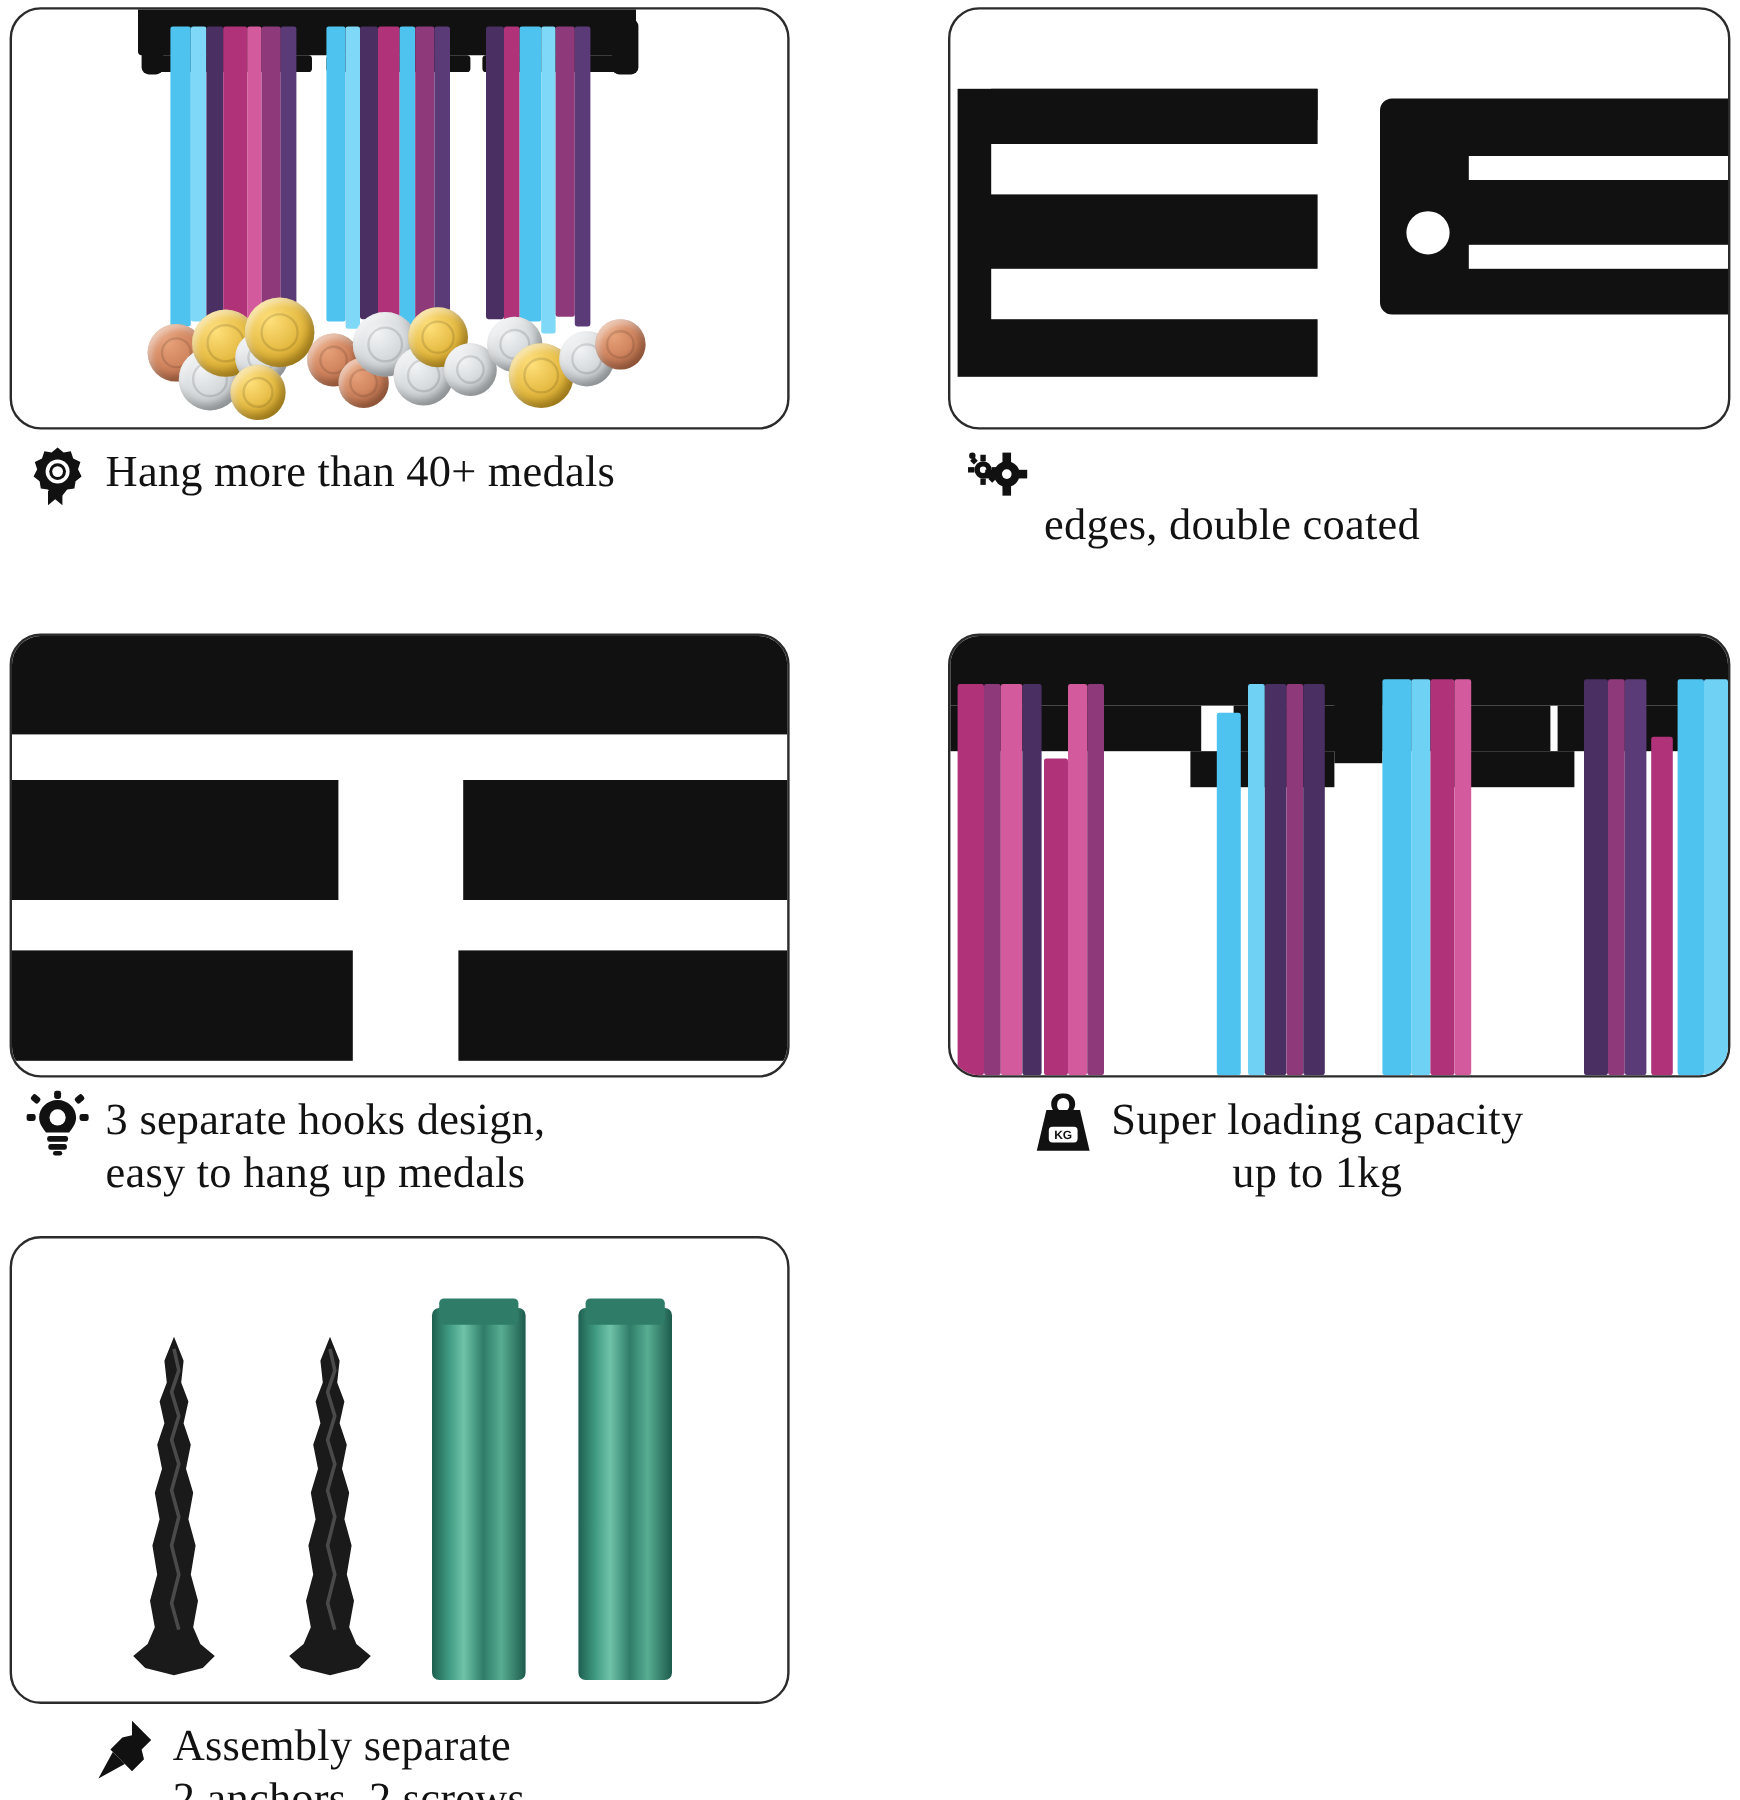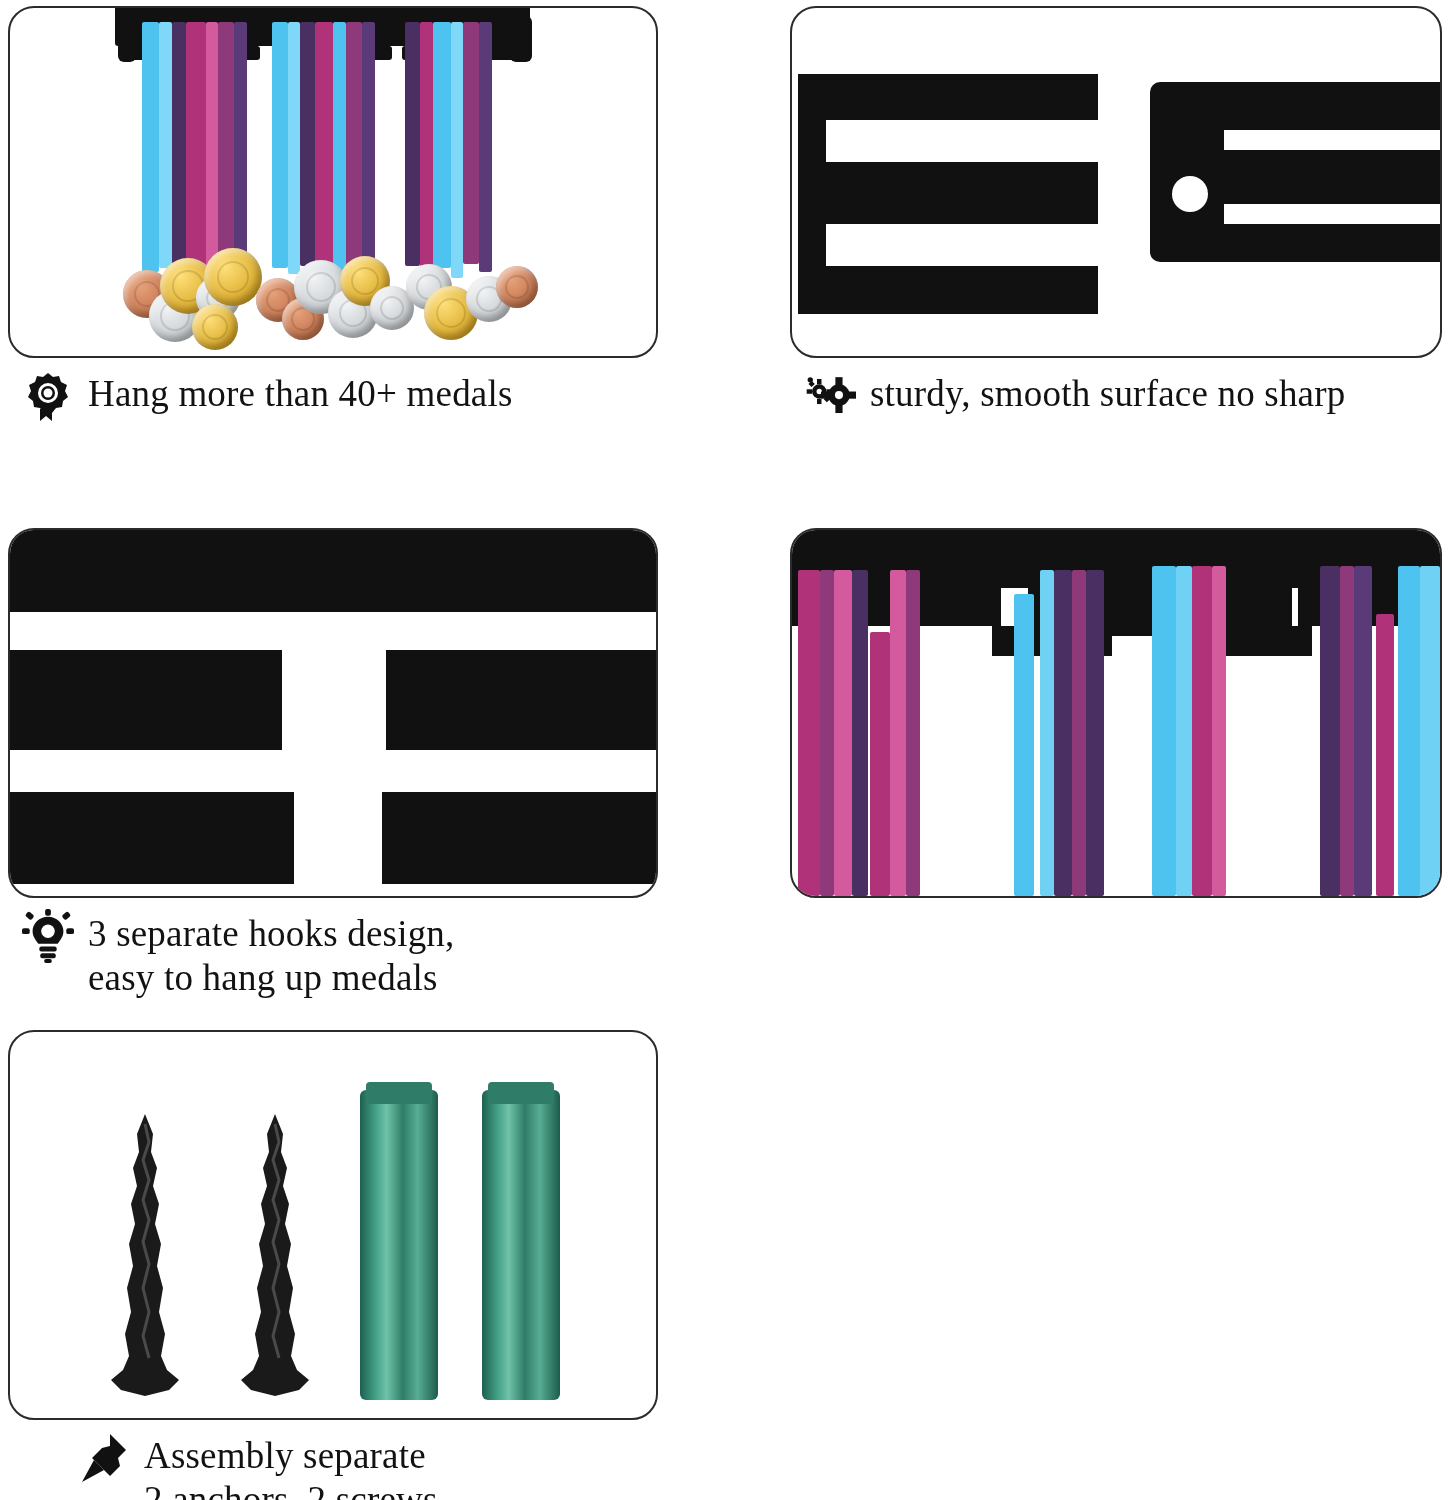--- a/index.html
+++ b/index.html
@@ -207,21 +207,22 @@
             <rect x="35" y="2" width="8" height="9"></rect>
               <rect x="35" y="33" width="8" height="9"></rect>
             <rect x="19" y="18" width="9" height="8"></rect>
               <rect x="50" y="18" width="9" height="8"></rect>
             <circle cx="39" cy="22" r="4.5" fill="#fff"></circle>
             <circle cx="7" cy="5" r="3"></circle>
           </g>
         </svg>
       </span>
       <span class="cap-text">
-        <span>sturdy, smooth surface no sharp</span><br>
+        <br>
+        <span>edges, double coated</span>
       </span>
     </div>
   </div>
 
   <div class="feature" style="left:8px; top:528px; width:650px;">
     <div class="panel" style="height:370px;">
       <div class="blk" style="left:-6px; top:-4px; width:660px; height:86px;"></div>
       <div class="blk" style="left:-6px; top:120px; width:660px; height:100px;"></div>
       <div class="blk" style="left:272px; top:108px; width:104px; height:130px; background:#ffffff;"></div>
       <div class="blk" style="left:-6px; top:262px; width:290px; height:92px;"></div>
@@ -283,20 +284,36 @@
       <div class="ribbon" style="left:420px; top:36px; width:14px; height:330px; background:#d35b9d;"></div>
 
       <div class="ribbon" style="left:528px; top:36px; width:20px; height:330px; background:#4a2f63;"></div>
       <div class="ribbon" style="left:548px; top:36px; width:14px; height:330px; background:#8e3a7a;"></div>
       <div class="ribbon" style="left:562px; top:36px; width:18px; height:330px; background:#5b3a78;"></div>
       <div class="ribbon" style="left:584px; top:84px; width:18px; height:282px; background:#b0337a;"></div>
       <div class="ribbon" style="left:606px; top:36px; width:22px; height:330px; background:#4ec3f0;"></div>
       <div class="ribbon" style="left:628px; top:36px; width:20px; height:330px; background:#6fd2f5;"></div>
     </div>
 
+    <div class="caption" style="padding-left:70px;">
+      <span class="cap-icon">
+        <svg width="52" height="50" viewBox="0 0 52 50" aria-hidden="true">
+          <g fill="#111">
+            <path d="M12 14 L40 14 L48 48 L4 48 Z"></path>
+            <path d="M26 0c-6 0-10 4-10 9 0 2 .6 4 1.7 5.4h5.2A6 6 0 0 1 21 9a5 5 0 0 1 10 0 6 6 0 0 1-1.9 5.4h5.2A9.3 9.3 0 0 0 36 9c0-5-4-9-10-9z"></path>
+            <rect x="14" y="28" width="24" height="13" rx="3" fill="#fff"></rect>
+          </g>
+          <text x="26" y="38.5" font-family="Liberation Sans, sans-serif" font-size="10" font-weight="bold" fill="#111" text-anchor="middle">KG</text>
+        </svg>
+      </span>
+      <span class="cap-text" style="text-align:center;">
+        <span>Super loading capacity</span><br>
+        <span>up to 1kg</span>
+      </span>
+    </div>
   </div>
 
   <div class="feature" style="left:8px; top:1030px; width:650px;">
     <div class="panel" style="height:390px;">
 
       <div class="screw" style="left:95px; top:80px; width:80px; height:290px;">
         <svg width="80" height="290" viewBox="0 0 80 290" aria-hidden="true">
           <path d="M40 2 L48 22 L46 40 L52 56 L48 74 L54 92 L50 112 L56 132 L52 154 L58 176 L54 200 L60 222 L56 244 L62 258 L74 268 L64 278 L40 284 L16 278 L6 268 L18 258 L24 244 L20 222 L26 200 L22 176 L28 154 L24 132 L30 112 L26 92 L32 74 L28 56 L34 40 L32 22 Z" fill="#1a1a1a"></path>
           <path d="M40 12 L44 30 L38 48 L44 68 L38 88 L44 108 L38 130 L44 152 L38 176 L44 200 L38 224 L44 246" stroke="#4a4a4a" stroke-width="3" fill="none"></path>
         </svg>

